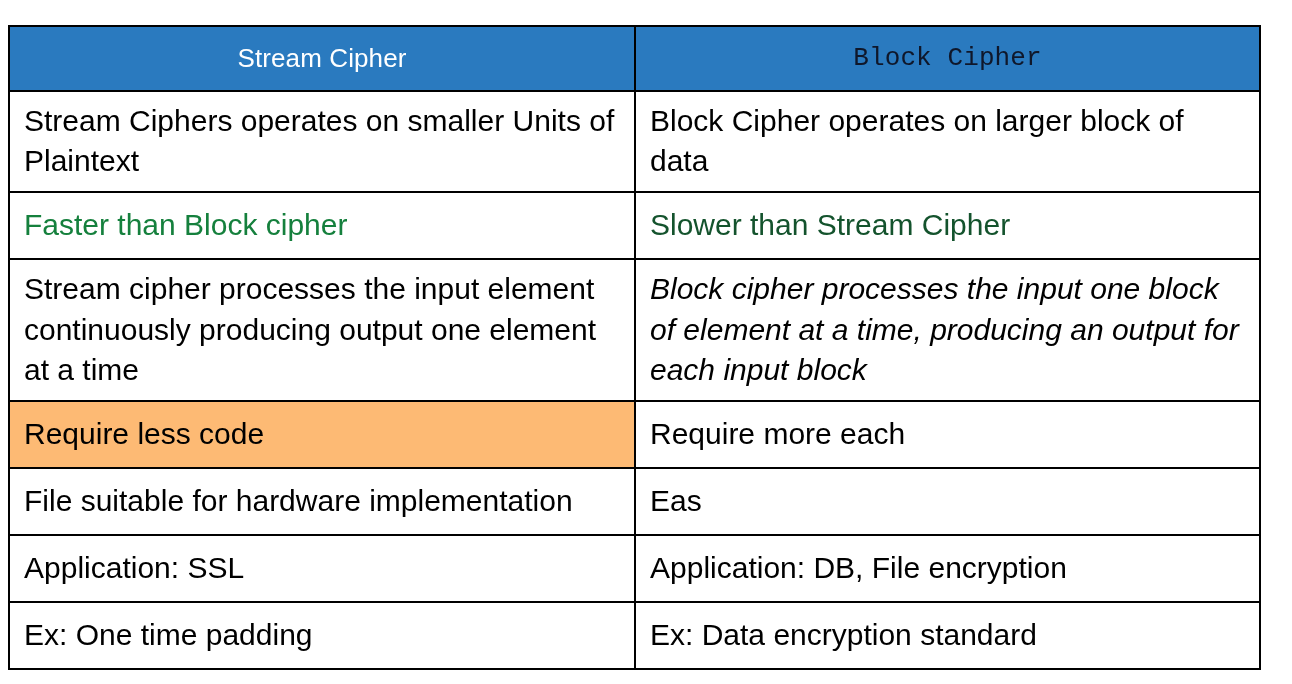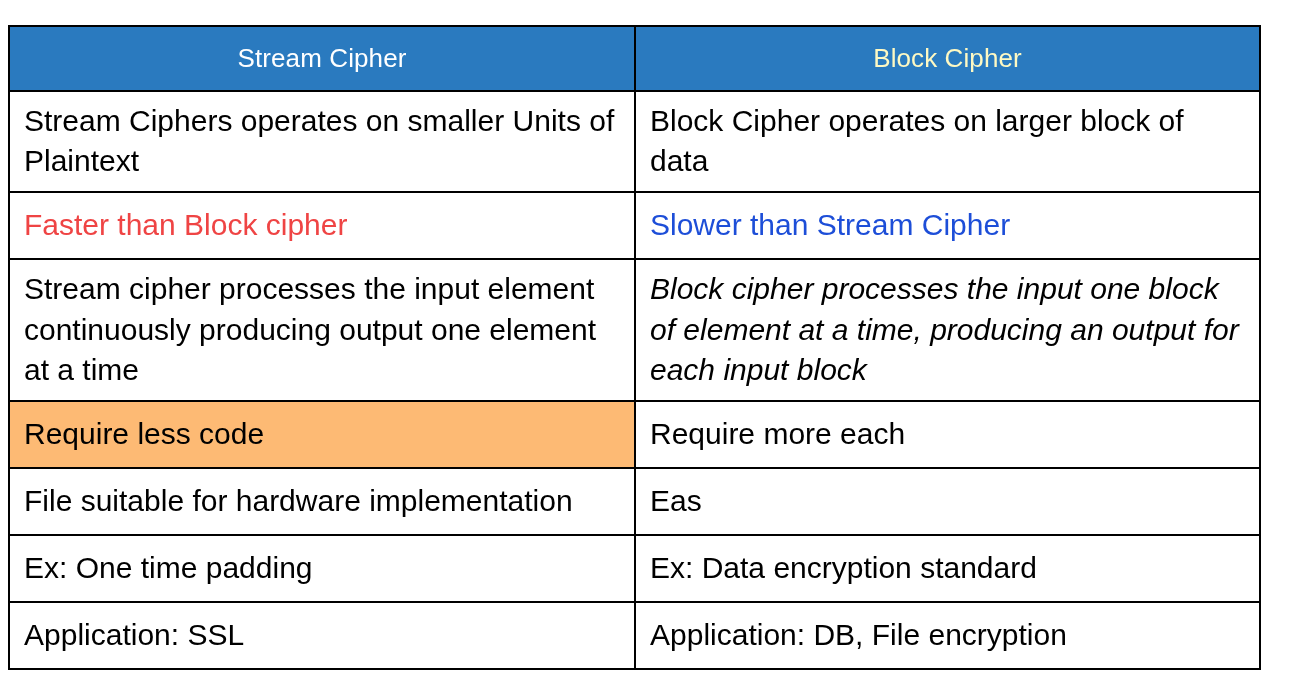--- a/index.html
+++ b/index.html
@@ -74,56 +74,56 @@
 <div class="page">
 
   <table class="comparison-table">
     <colgroup>
       <col class="col-left">
       <col class="col-right">
     </colgroup>
     <thead>
       <tr>
         <th style="background: rgb(42, 122, 191); color: rgb(255, 255, 255); border-color: rgb(0, 0, 0);">Stream Cipher</th>
-        <th style="background: rgb(42, 122, 191); color: #fef9c3; border-color: rgb(0, 0, 0);">Block Cipher</th>
+        <th style="background: rgb(42, 122, 191); color: #0f172a; border-color: rgb(0, 0, 0); font-family: Liberation Mono, monospace;">Block Cipher</th>
       </tr>
     </thead>
     <tbody>
 
       <tr class="row-tall">
         <td style="border-color: rgb(0, 0, 0); background: rgb(255, 255, 255); color: rgb(0, 0, 0);">Stream Ciphers operates on smaller Units of Plaintext</td>
         <td style="border-color: rgb(0, 0, 0); background: rgb(255, 255, 255); color: rgb(0, 0, 0); margin-top: 36px;">Block Cipher operates on larger block of data</td>
       </tr>
 
       <tr class="row-short">
-        <td style="border-color: rgb(0, 0, 0); background: rgb(255, 255, 255); color: #ef4444; margin-top: 33px;">Faster than Block cipher</td>
-        <td style="border-color: rgb(0, 0, 0); background: rgb(255, 255, 255); color: #1d4ed8;">Slower than Stream Cipher</td>
+        <td style="border-color: rgb(0, 0, 0); background: rgb(255, 255, 255); color: #15803d; margin-top: 33px;">Faster than Block cipher</td>
+        <td style="border-color: rgb(0, 0, 0); background: rgb(255, 255, 255); color: #14532d;">Slower than Stream Cipher</td>
       </tr>
 
       <tr class="row-xtall">
         <td style="border-color: rgb(0, 0, 0); background: rgb(255, 255, 255); color: rgb(0, 0, 0);">Stream cipher processes the input element continuously producing output one element at a time</td>
         <td style="border-color: rgb(0, 0, 0); background: rgb(255, 255, 255); color: rgb(0, 0, 0); font-style: italic;">Block cipher processes the input one block of element at a time, producing an output for each input block</td>
       </tr>
 
       <tr class="row-short">
         <td style="border-color: rgb(0, 0, 0); background: #fdba74; color: rgb(0, 0, 0);">Require less code</td>
         <td style="border-color: rgb(0, 0, 0); background: rgb(255, 255, 255); color: rgb(0, 0, 0);">Require more each</td>
       </tr>
 
       <tr class="row-short">
         <td style="border-color: rgb(0, 0, 0); background: rgb(255, 255, 255); color: rgb(0, 0, 0);">File suitable for hardware implementation</td>
         <td style="border-color: rgb(0, 0, 0); background: rgb(255, 255, 255); color: #000000;">Eas</td>
       </tr>
 
       <tr class="row-short">
-        <td style="border-color: rgb(0, 0, 0); background: rgb(255, 255, 255); color: rgb(0, 0, 0);">Ex: One time padding</td>
-        <td style="border-color: rgb(0, 0, 0); background: rgb(255, 255, 255); color: rgb(0, 0, 0);">Ex: Data encryption standard</td>
+        <td style="border-color: rgb(0, 0, 0); background: rgb(255, 255, 255); color: rgb(0, 0, 0);">Application: SSL</td>
+        <td style="border-color: rgb(0, 0, 0); background: rgb(255, 255, 255); color: rgb(0, 0, 0);">Application: DB, File encryption</td>
       </tr>
 
       <tr class="row-short">
-        <td style="border-color: rgb(0, 0, 0); background: rgb(255, 255, 255); color: rgb(0, 0, 0);">Application: SSL</td>
-        <td style="border-color: rgb(0, 0, 0); background: rgb(255, 255, 255); color: rgb(0, 0, 0);">Application: DB, File encryption</td>
+        <td style="border-color: rgb(0, 0, 0); background: rgb(255, 255, 255); color: rgb(0, 0, 0);">Ex: One time padding</td>
+        <td style="border-color: rgb(0, 0, 0); background: rgb(255, 255, 255); color: rgb(0, 0, 0);">Ex: Data encryption standard</td>
       </tr>
 
     </tbody>
   </table>
 
 </div>
 
 </body></html>

